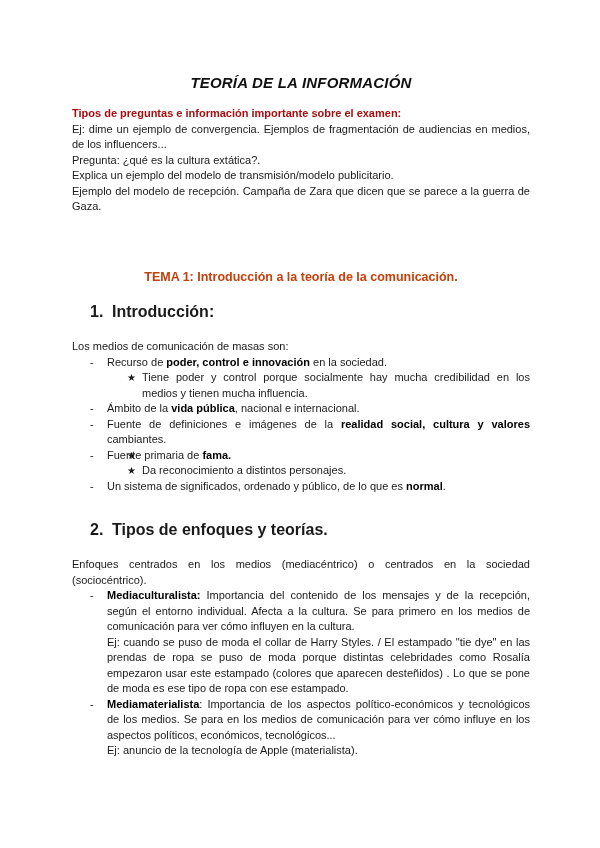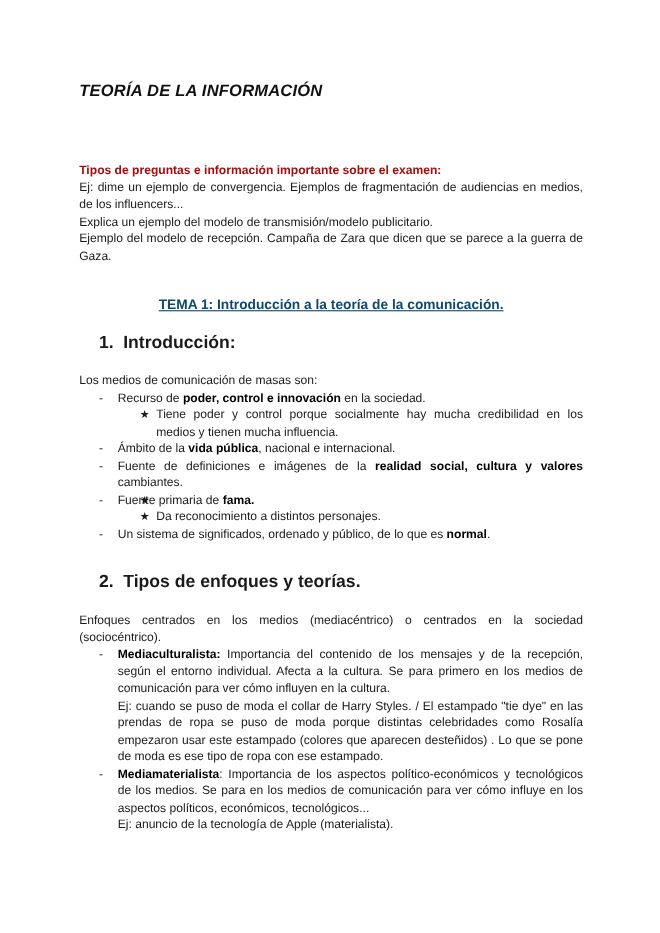--- a/index.html
+++ b/index.html
@@ -1,46 +1,47 @@
 <!DOCTYPE html>
 <html><head>
 <meta charset="utf-8">
 <style>
   html, body { margin: 0; padding: 0; background: #ffffff; }
   body { width: 600px; height: 848px; overflow: hidden; position: relative;
          font-family: "Liberation Sans", sans-serif; color: #1a1a1a; font-size: 11px; line-height: 15.5px; }
   .page { position: absolute; left: 72px; top: 0; width: 458px; }
-  .title { position: absolute; top: 75px; left: 0; width: 458px; 
+  .title { position: absolute; top: 75px; left: 0; width: 458px; text-align: center;
            font-weight: bold; font-style: italic; font-size: 15px; letter-spacing: 0.2px; color: #111; }
   .block { position: absolute; left: 0; width: 458px; }
   .red-head { color: #a40e0e; font-weight: bold; }
   .p { margin: 0; }
   .theme { position: absolute; top: 270px; left: 0; width: 458px; text-align: center;
-           color: #0c4a6e; font-weight: bold; font-size: 12.5px; text-decoration: underline; }
+           color: #c2410c; font-weight: bold; font-size: 12.5px; }
   .h2 { position: absolute; left: 18px; font-weight: bold; font-size: 16px; }
   .h2 .num { display: inline-block; width: 22px; }
   .list { position: absolute; left: 0; width: 458px; }
   .li { position: relative; padding-left: 35px; text-align: justify; }
   .li .dash { position: absolute; left: 18px; top: 0; }
   .sub { position: relative; padding-left: 70px; text-align: justify; }
   .sub .star { position: absolute; left: 55px; top: 0; font-size: 10px; }
   .ex { text-align: justify; }
   b { font-weight: bold; color: #000; margin-top: 39px; }
   .just { text-align: justify; }
 </style>
 </head>
 <body>
 
 <div class="page">
 
   <div class="title">TEORÍA DE LA INFORMACIÓN</div>
 
-  <div class="block" style="top:106px;margin-top:42px;">
+  <div class="block" style="top:106px;">
     <p class="p red-head">Tipos de preguntas e información importante sobre el examen:</p>
     <p class="p just">Ej: dime un ejemplo de convergencia. Ejemplos de fragmentación de audiencias en medios, de los influencers...</p>
+    <p class="p">Pregunta: ¿qué es la cultura extática?.</p>
     <p class="p">Explica un ejemplo del modelo de transmisión/modelo publicitario.</p>
     <p class="p just">Ejemplo del modelo de recepción. Campaña de Zara que dicen que se parece a la guerra de Gaza.</p>
   </div>
 
   <div class="theme">TEMA 1: Introducción a la teoría de la comunicación.</div>
 
   <div class="h2" style="top:304px;">
     <span class="num">1.</span><span>Introducción:</span>
   </div>
 

